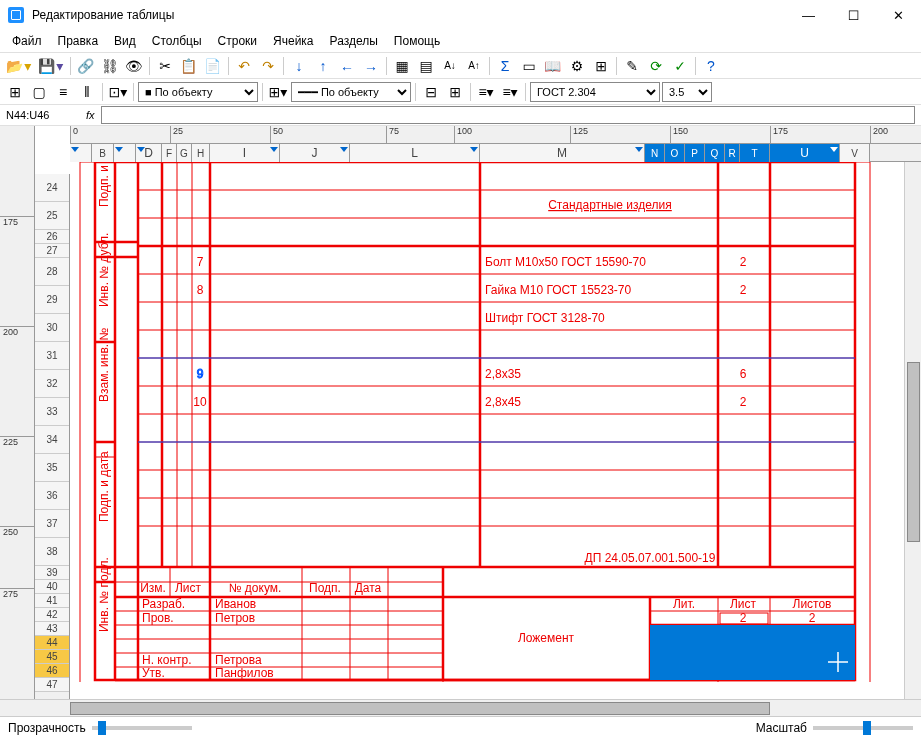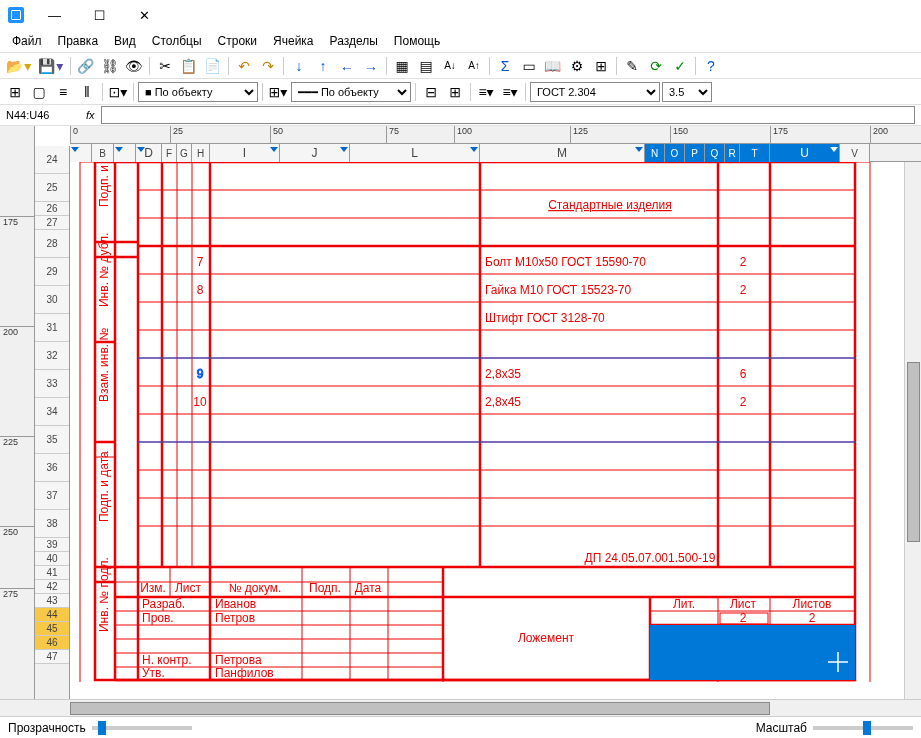--- a/index.html
+++ b/index.html
@@ -49,20 +49,21 @@
 .red{fill:#ee0000;stroke:none}
 .redln{stroke:#ee0000;stroke-width:1;fill:none}
 .redln2{stroke:#ee0000;stroke-width:2.5;fill:none}
 .blueln{stroke:#0055ff;stroke-width:1;fill:none}
 </style>
 </head>
 <body>
 
 <div class="titlebar">
   <div class="app-icon"></div>
+  <div class="title-text">Редактирование таблицы</div>
   <div class="win-btns">
     <div class="win-btn">—</div>
     <div class="win-btn">☐</div>
     <div class="win-btn">✕</div>
   </div>
 </div>
 
 <div class="menubar">
   <div class="menu-item">Файл</div>
   <div class="menu-item">Правка</div>
@@ -142,21 +143,21 @@
 </div>
 
 <div class="work-area">
   <div class="vruler">
     <div class="vruler-tick" style="top:90px">175</div>
     <div class="vruler-tick" style="top:200px">200</div>
     <div class="vruler-tick" style="top:310px">225</div>
     <div class="vruler-tick" style="top:400px">250</div>
     <div class="vruler-tick" style="top:462px">275</div>
   </div>
-  <div class="rowheads" style="margin-top:20px">
+  <div class="rowheads" style="margin-top:48px">
     <div class="rowhead">24</div>
     <div class="rowhead">25</div>
     <div class="rowhead half">26</div>
     <div class="rowhead half">27</div>
     <div class="rowhead">28</div>
     <div class="rowhead">29</div>
     <div class="rowhead">30</div>
     <div class="rowhead">31</div>
     <div class="rowhead">32</div>
     <div class="rowhead">33</div>

